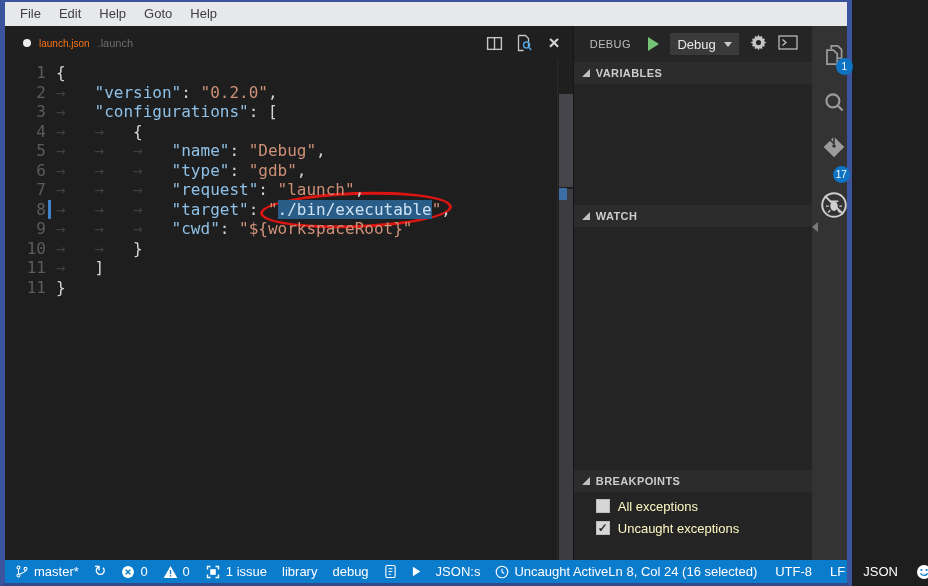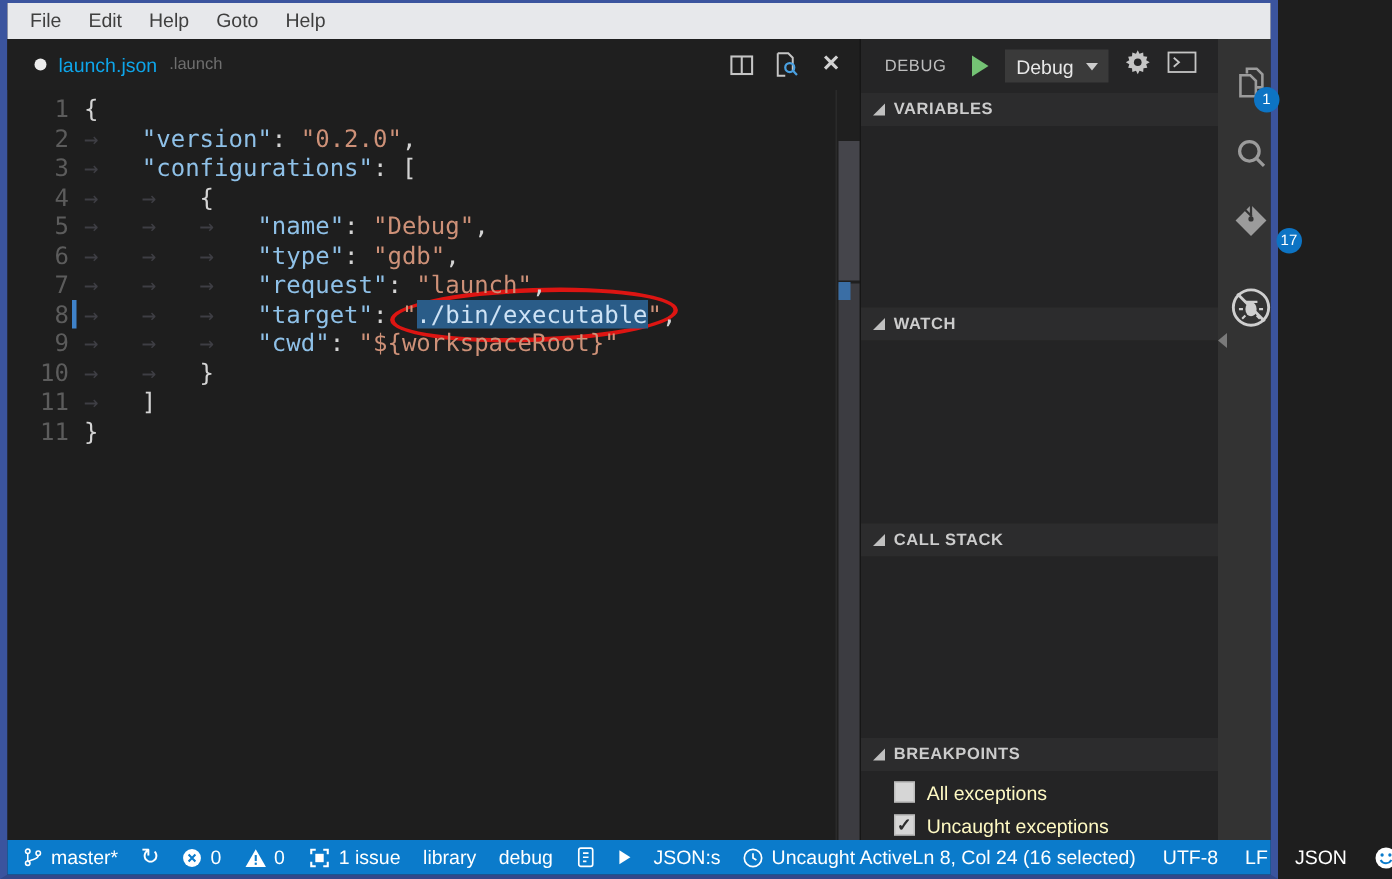--- a/index.html
+++ b/index.html
@@ -14,21 +14,21 @@
   .menubar { height:24px; background:#e7e8eb; display:flex; align-items:center; padding-left:6px; }
   .menu-item { font-size:13px; color:#3f3f3f; padding:0 9px; line-height:24px; cursor:default; }
 
   
   .main { height:534px; display:flex; }
 
   
   .editor-region { width:568px; display:flex; flex-direction:column; background:#1e1e1e; }
   .tabbar { height:34px; background:#1f1f1f; display:flex; align-items:center; padding:0 10px 0 18px; }
   .tab-dot { width:8px; height:8px; border-radius:50%; background:#ececec; margin-right:8px; }
-  .tab-title { color:#0ea5e9; font-size:13px; }
+  .tab-title { color:#f97316; font-size:10px; }
   .tab-folder { color:#6f6f6f; font-size:11px; margin-left:8px; }
   .tab-actions { margin-left:auto; display:flex; align-items:center; gap:12px; }
   .tab-actions .ticon { width:18px; height:18px; display:flex; align-items:center; justify-content:center; cursor:pointer; }
   .close-x { color:#d2d2d2; font-size:19px; font-weight:bold; line-height:14px; }
 
   .editor-body { height:500px; display:flex; }
   .code-area { width:552px; position:relative; padding-top:3px; font-family:"DejaVu Sans Mono", monospace;
                font-size:16px; line-height:19.5px; }
   .code-line { display:flex; height:19.5px; white-space:pre; position:relative; }
   .ln { width:45px; text-align:right; padding-right:4px; color:#5c5c5c; flex:none; }
@@ -184,24 +184,20 @@
         <span class="sec-label">VARIABLES</span>
       </div>
       <div class="sec-body body-var"></div>
 
       <div class="sec-hdr">
         <span class="sec-tri"></span>
         <span class="sec-label">WATCH</span>
       </div>
       <div class="sec-body body-watch"></div>
 
-      <div class="sec-hdr">
-        <span class="sec-tri"></span>
-        <span class="sec-label">CALL STACK</span>
-      </div>
       <div class="sec-body body-cs"></div>
 
       <div class="sec-hdr">
         <span class="sec-tri"></span>
         <span class="sec-label">BREAKPOINTS</span>
       </div>
       <div class="sec-body body-bp" id="bp-body">
           <div class="bp-row">
             <span class="bp-check"></span>
             <span class="bp-label">All exceptions</span>
@@ -229,21 +225,21 @@
           </svg>
       </div>
 
       <div class="act-icon" style="top:104px;">
         <svg width="26" height="26" viewBox="0 0 24 24">
             <path d="M12 2.5l9.5 9.5L12 21.5 2.5 12z" fill="#9b9b9b"></path>
             <path d="M8.5 5.5l4 4M12 2.5v7" stroke="#333333" stroke-width="1.4" fill="none"></path>
             <circle cx="12" cy="11" r="1.6" fill="#333333"></circle>
           </svg>
       </div>
-      <div class="badge" style="top:126px; left:21px;margin-left:18px;">17</div>
+      <div class="badge" style="top:140px; left:21px;">17</div>
 
       <div class="act-icon" style="top:162px;">
         <svg width="30" height="30" viewBox="0 0 28 28" fill="none" stroke="#cfcfcf" stroke-width="1.8">
             <circle cx="14" cy="14" r="11"></circle>
             <ellipse cx="14" cy="15" rx="3.5" ry="4.5" fill="#cfcfcf" stroke="none"></ellipse>
             <path d="M10 10.5h8M9 15h-2.5M19 15h2.5M10.5 19l-2 2M17.5 19l2 2" stroke-width="1.3"></path>
             <path d="M5.5 5.5l17 17"></path>
           </svg>
       </div>
       <div class="act-indicator"></div>

